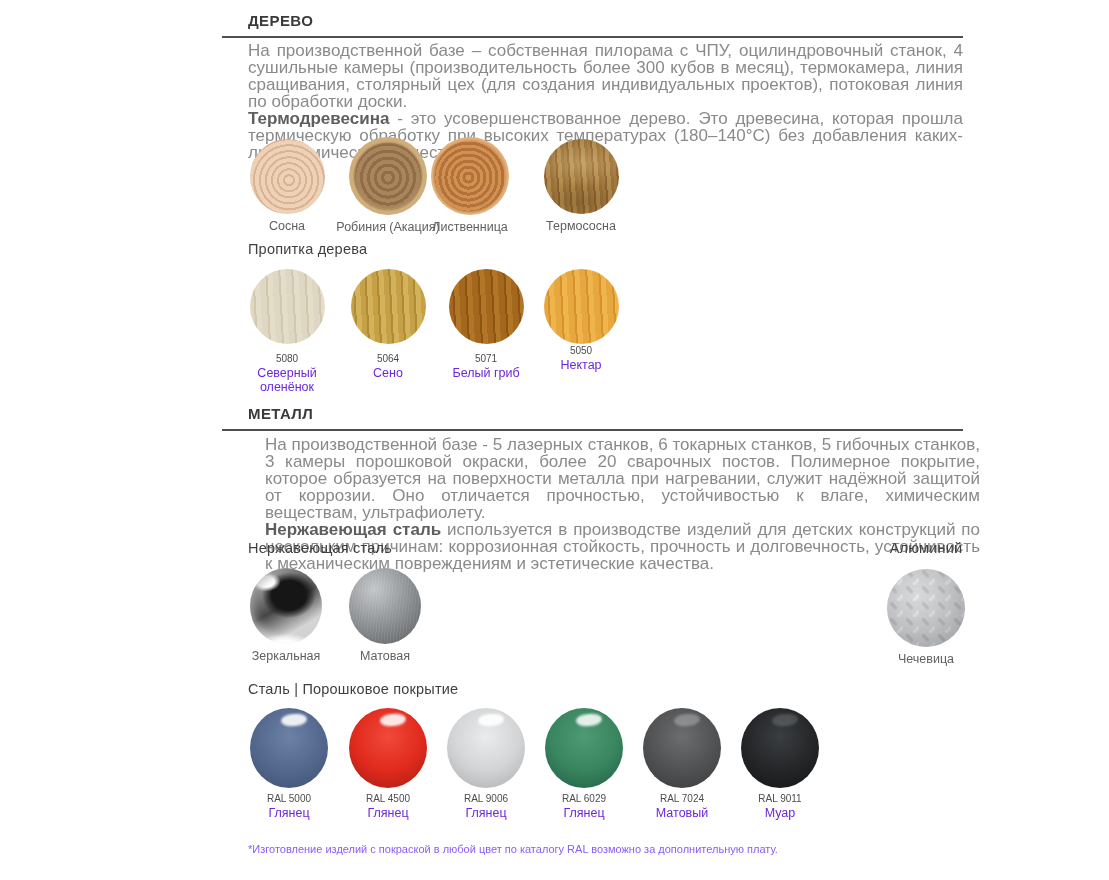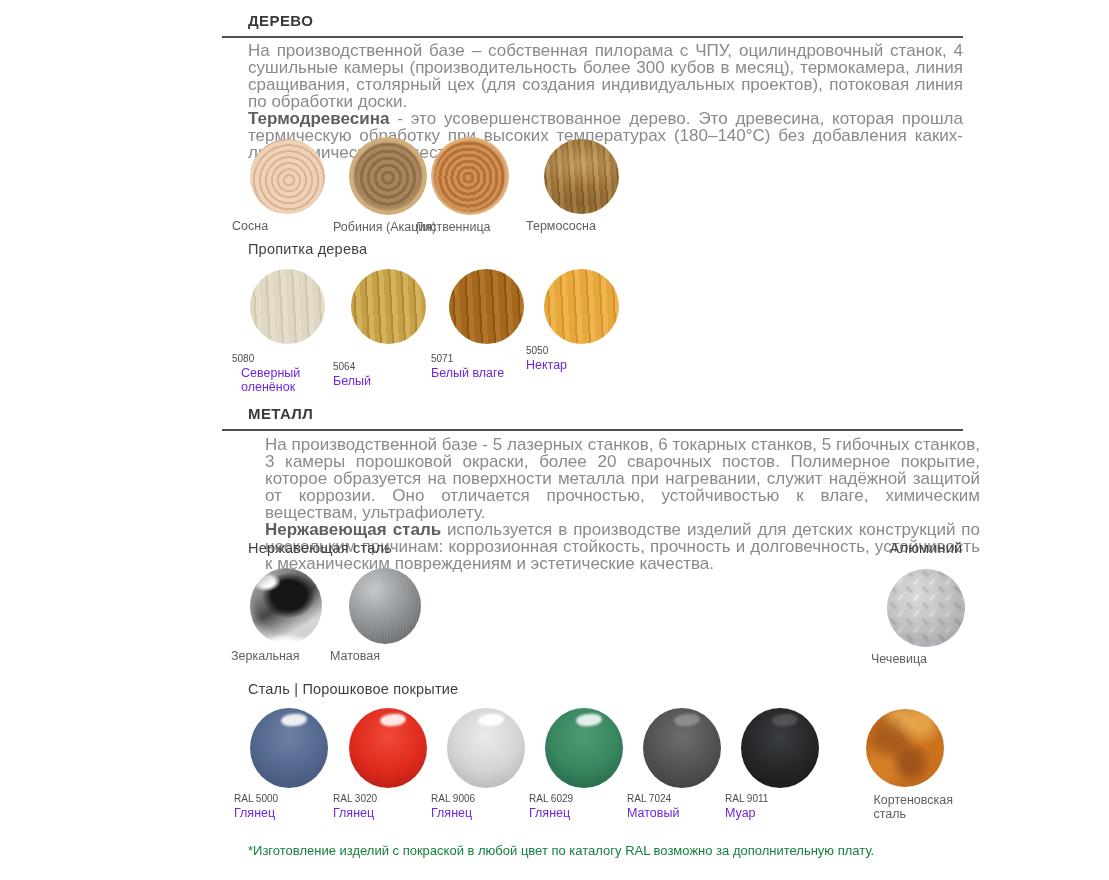--- a/index.html
+++ b/index.html
@@ -8,21 +8,21 @@
 
   .section-title{position:absolute;font-size:15px;font-weight:bold;color:#3a3a3a;letter-spacing:.4px;}
   .rule{position:absolute;left:222px;width:741px;height:2px;background:#4f4f4f;}
 
   .bodytext{position:absolute;left:248px;width:715px;font-size:17px;line-height:17px;color:#8a8a8a;text-align:justify;}
   .bodytext p{margin:0;}
   .lead{font-weight:bold;color:#5e5e5e;}
 
   .subhead{position:absolute;font-size:14.5px;color:#3f3f3f;letter-spacing:.2px;}
 
-  .col{position:absolute;width:110px;text-align:left;}
+  .col{position:absolute;width:110px;text-align:center;}
   .col .disc, .col .ball, .col .ral-ball, .col svg{display:block;margin:0 auto;}
   .swatch-label{margin-top:5px;font-size:12.5px;line-height:14px;color:#5f5f5f;}
   .nowrap{white-space:nowrap;}
   .lbl-code{font-size:10px;line-height:14px;color:#4c4c4c;}
   .lbl-sub{font-size:12.5px;line-height:14px;color:#6d28d9;}
 
   .disc{width:75px;height:75px;border-radius:50%;}
 
   
   .wood-pine{background:
@@ -72,21 +72,21 @@
   
   .corten{width:78px;height:78px;border-radius:50%;background:
     radial-gradient(circle at 70% 18%, rgba(235,170,80,.85) 0 9%, rgba(0,0,0,0) 28%),
     radial-gradient(circle at 32% 38%, rgba(150,80,25,.55) 0 14%, rgba(0,0,0,0) 34%),
     radial-gradient(circle at 58% 68%, rgba(120,60,20,.5) 0 12%, rgba(0,0,0,0) 30%),
     radial-gradient(circle at 44% 14%, rgba(240,180,90,.7) 0 8%, rgba(0,0,0,0) 24%),
     radial-gradient(circle at 82% 52%, rgba(205,115,30,.85) 0 18%, rgba(0,0,0,0) 44%),
     radial-gradient(circle at 20% 75%, rgba(225,140,45,.6) 0 12%, rgba(0,0,0,0) 32%),
     #c06a1e;}
 
-  .footnote{position:absolute;left:248px;top:843px;font-size:13px;color:#15803d;}
+  .footnote{position:absolute;left:248px;top:843px;font-size:11px;color:#8b5cf6;}
 </style>
 </head>
 <body>
 
 <div class="page">
 
   <div class="section-title" style="left:248px;top:12px;">ДЕРЕВО</div>
   <div class="rule" style="top:36px;"></div>
 
   <div class="bodytext" style="top:42px;">
@@ -115,30 +115,30 @@
 
   <div class="col" style="left:232px;top:269px;">
     <div class="disc imp-5080"></div>
     <div class="swatch-label" style="margin-top:8px;">
       <div class="lbl-code">5080</div>
       <div class="lbl-sub" style="width:92px;margin:0 auto;">Северный оленёнок</div>
     </div>
   </div>
   <div class="col" style="left:333px;top:269px;">
     <div class="disc imp-5064"></div>
-    <div class="swatch-label" style="margin-top:16px;">
+    <div class="swatch-label" style="margin-top:8px;">
       <div class="lbl-code">5064</div>
-      <div class="lbl-sub">Белый</div>
+      <div class="lbl-sub">Сено</div>
     </div>
   </div>
   <div class="col" style="left:431px;top:269px;">
     <div class="disc imp-5071"></div>
     <div class="swatch-label" style="margin-top:8px;">
       <div class="lbl-code">5071</div>
-      <div class="lbl-sub nowrap">Белый влаге</div>
+      <div class="lbl-sub nowrap">Белый гриб</div>
     </div>
   </div>
   <div class="col" style="left:526px;top:269px;">
     <div class="disc imp-5050"></div>
     <div class="swatch-label" style="margin-top:0;">
       <div class="lbl-code">5050</div>
       <div class="lbl-sub">Нектар</div>
     </div>
   </div>
 
@@ -186,21 +186,21 @@
   <div class="col" style="left:234px;top:708px;">
     <div class="ral-ball c-5000"></div>
     <div class="swatch-label" style="margin-top:4px;">
       <div class="lbl-code nowrap">RAL 5000</div>
       <div class="lbl-sub nowrap">Глянец</div>
     </div>
   </div>
   <div class="col" style="left:333px;top:708px;">
     <div class="ral-ball c-3020"></div>
     <div class="swatch-label" style="margin-top:4px;">
-      <div class="lbl-code nowrap">RAL 3020</div>
+      <div class="lbl-code nowrap">RAL 4500</div>
       <div class="lbl-sub nowrap">Глянец</div>
     </div>
   </div>
   <div class="col" style="left:431px;top:708px;">
     <div class="ral-ball c-9006"></div>
     <div class="swatch-label" style="margin-top:4px;">
       <div class="lbl-code nowrap">RAL 9006</div>
       <div class="lbl-sub nowrap">Глянец</div>
     </div>
   </div>
@@ -219,20 +219,16 @@
     </div>
   </div>
   <div class="col" style="left:725px;top:708px;">
     <div class="ral-ball c-9011"></div>
     <div class="swatch-label" style="margin-top:4px;">
       <div class="lbl-code nowrap">RAL 9011</div>
       <div class="lbl-sub nowrap">Муар</div>
     </div>
   </div>
 
-  <div class="col" style="left:866px;top:709px;">
-    <div class="corten"></div>
-    <div class="swatch-label" style="margin-top:6px;width:95px;margin-left:auto;margin-right:auto;">Кортеновская сталь</div>
-  </div>
 
   <div class="footnote">*Изготовление изделий с покраской в любой цвет по каталогу RAL возможно за дополнительную плату.</div>
 
 </div>
 
 </body></html>

